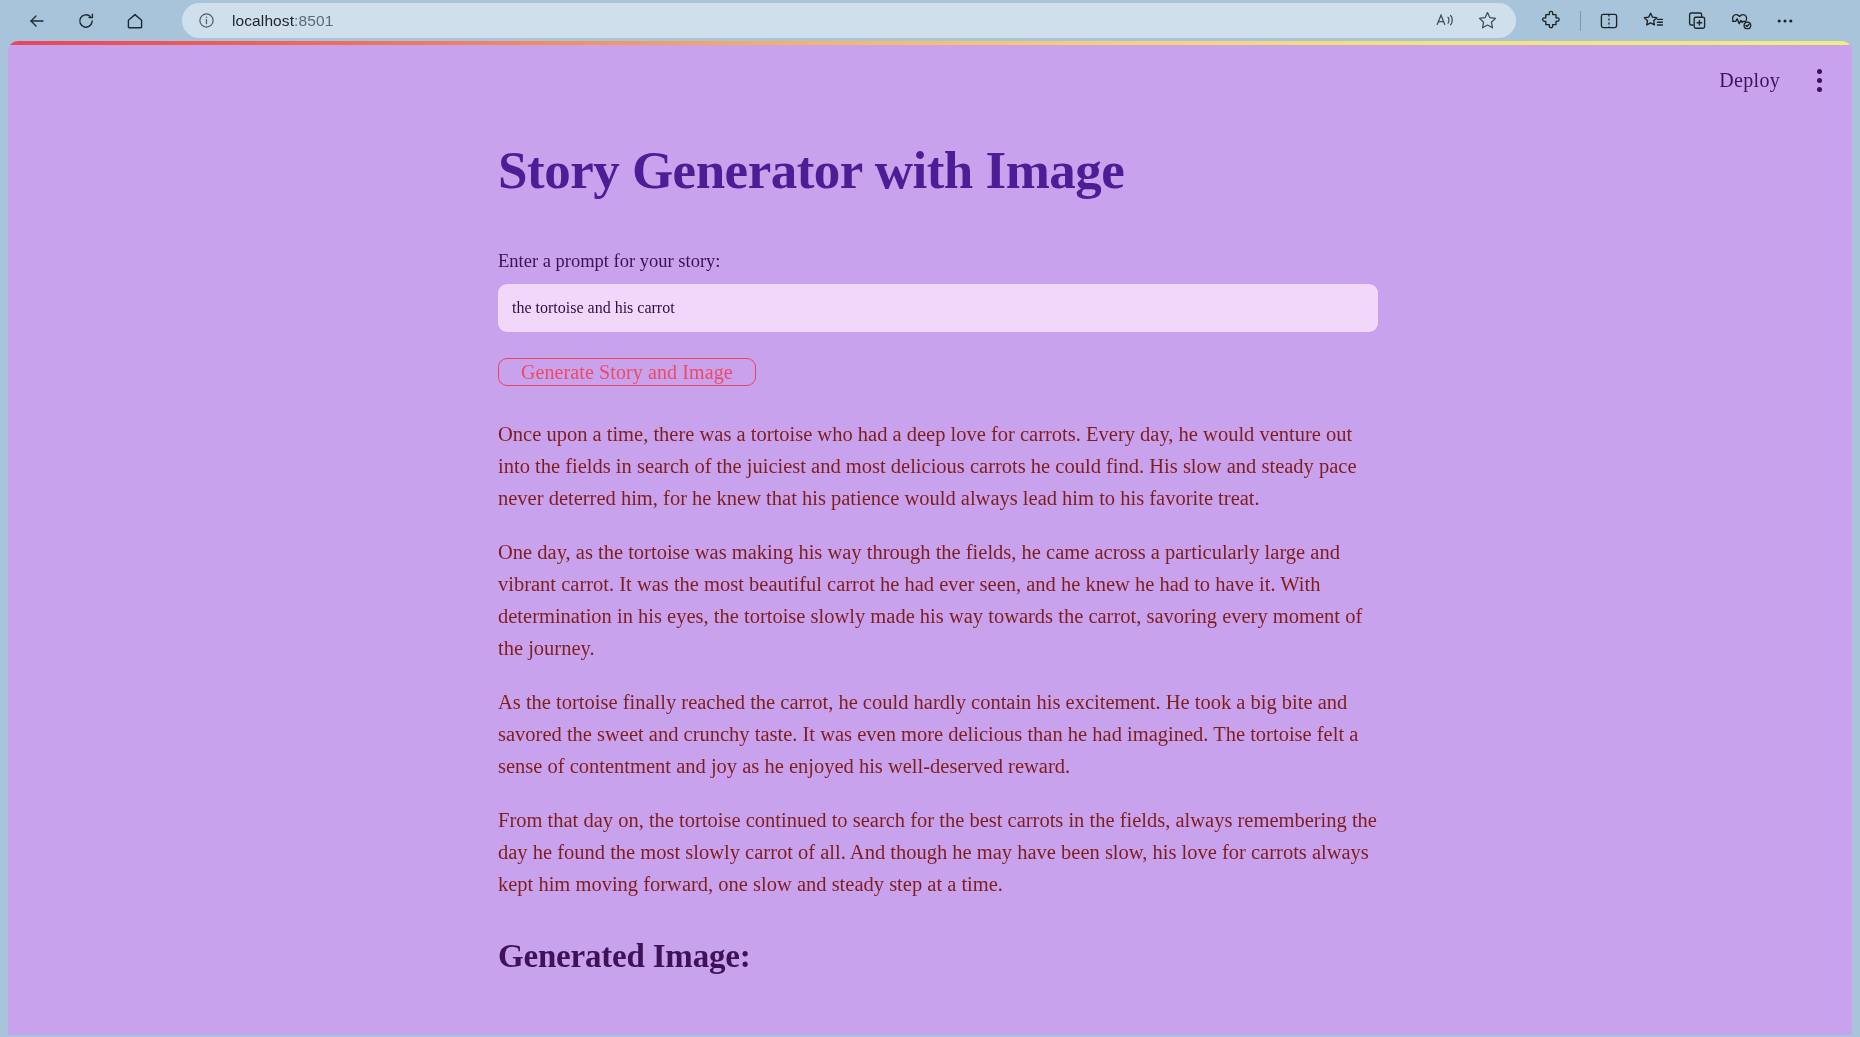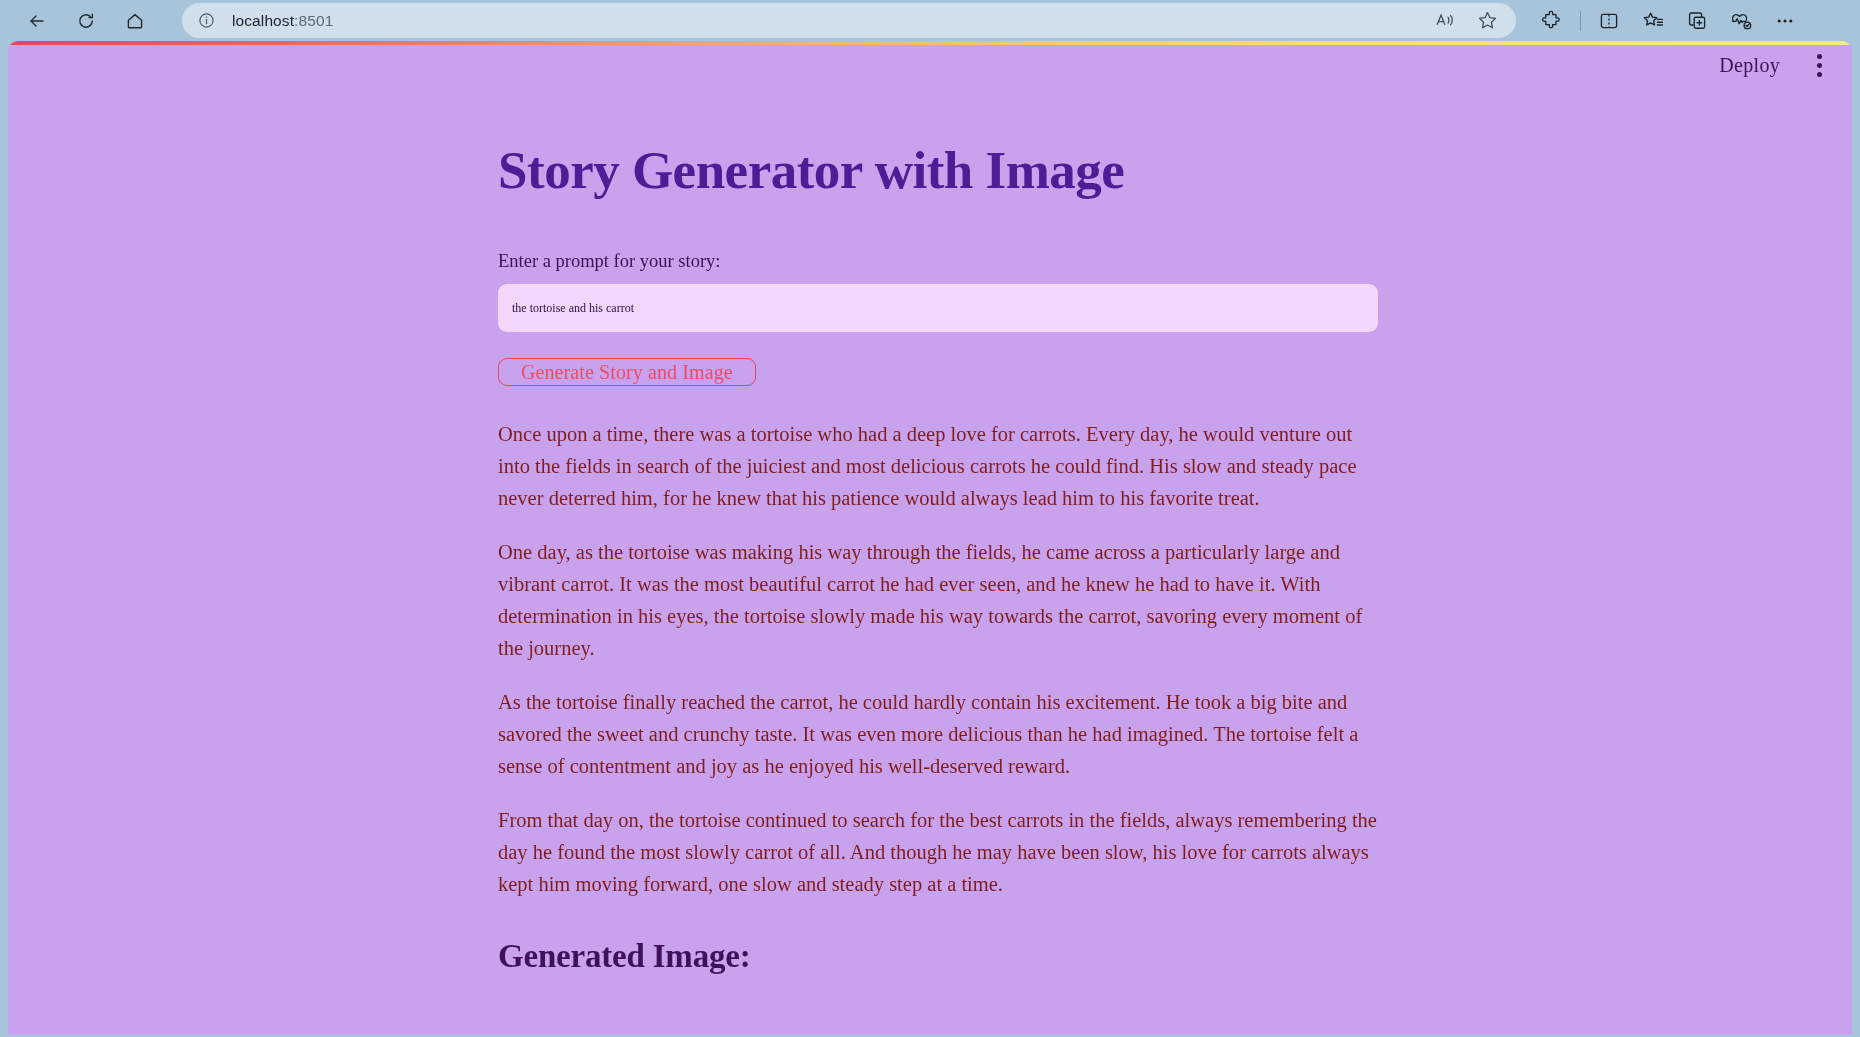--- a/index.html
+++ b/index.html
@@ -124,24 +124,23 @@
     top: 0; left: 0;
     width: 100%;
     height: 4px;
     background: linear-gradient(90deg,
         #e8455f 0%, #ec5f56 12%, #f08a63 28%,
         #f5b46e 44%, #f8cf79 60%, #f5e07e 76%, #eeee84 100%);
   }
 
   .deploy-row {
     position: absolute;
-    top: 4px;
+    top: 24px;
     right: 14px;
     display: flex;
-    align-items: center;
     height: 40px;
   }
   .deploy-label {
     font-family: "Liberation Serif", serif;
     font-size: 20px;
     color: #3e1159;
     letter-spacing: 0.3px;
     cursor: pointer;
     padding: 4px 10px;
   }
@@ -199,21 +198,21 @@
   input.prompt-input {
     display: block;
     width: 880px;
     box-sizing: border-box;
     height: 48px;
     background: #f2d7fb;
     border: none;
     border-radius: 9px;
     padding: 0 14px;
     font-family: "Liberation Serif", serif;
-    font-size: 12px;
+    font-size: 16px;
     color: #2e1044;
     outline: none;
   }
 
   button.gen-btn {
     margin-top: 26px;
     height: 28px;
     padding: 0 22px;
     background: transparent;
     border: 1.6px solid #e8455a;

